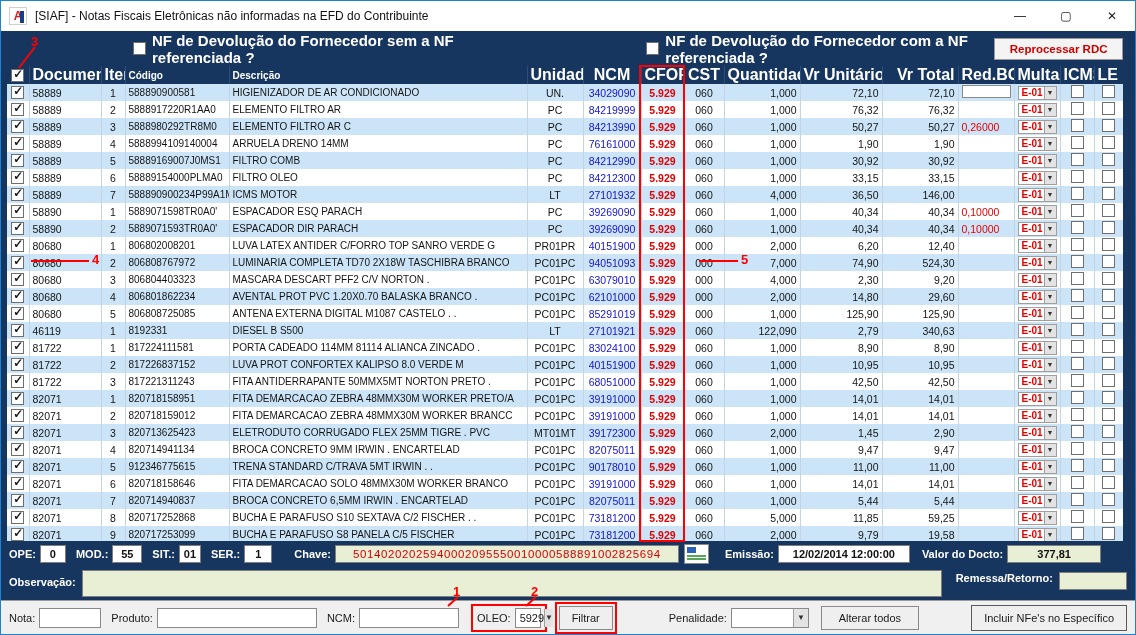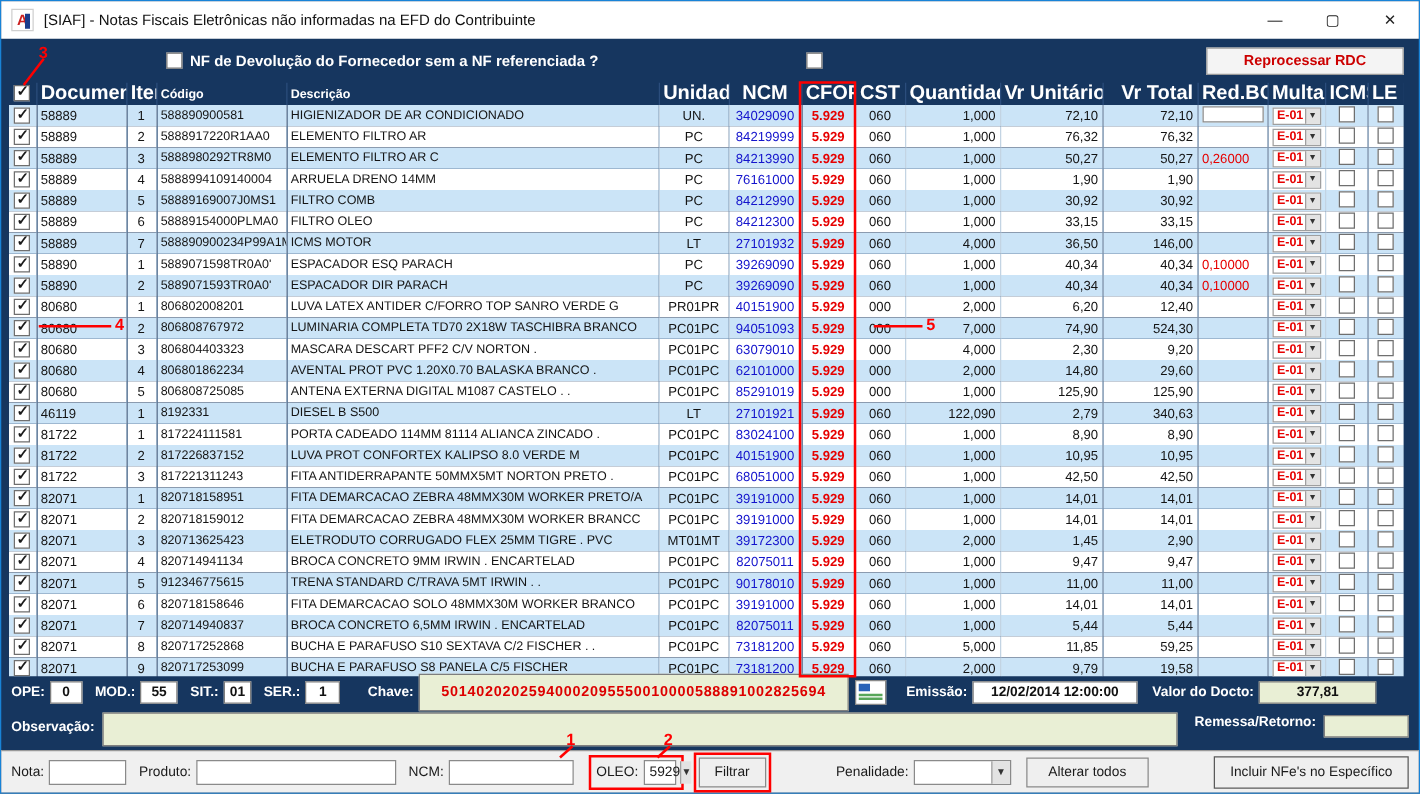--- a/index.html
+++ b/index.html
@@ -9,21 +9,21 @@
   
   .titlebar { height:30px; background:#ffffff; display:flex; align-items:center; flex:0 0 auto; }
   .app-icon { width:18px; height:18px; margin:0 8px 0 8px; background:#fff; border:1px solid #cfcfcf; position:relative; font-weight:bold; font-size:12px; color:#cc2222; display:flex; align-items:center; justify-content:center; }
   .app-icon::after { content:""; position:absolute; right:2px; top:3px; width:4px; height:12px; background:#1a3c8c; }
   .title-text { font-size:12px; color:#111; }
   .win-btns { margin-left:auto; display:flex; height:30px; }
   .win-btn { width:46px; height:30px; display:flex; align-items:center; justify-content:center; font-size:12px; color:#222; }
 
   
   .toolbar { height:35px; display:flex; align-items:center; flex:0 0 auto; }
-  .tb-check { display:flex; align-items:center; gap:6px; color:#fff; font-size:12px; font-weight:bold; }
+  .tb-check { display:flex; align-items:center; gap:6px; color:#fff; font-size:15px; font-weight:bold; }
   .tb-check.first { margin-left:132px; }
   .tb-check.second { margin-left:166px; }
   .cb { width:13px; height:13px; background:#fff; border:1px solid #6f6f6f; display:inline-block; position:relative; flex:0 0 auto; }
   .cb.checked::after { content:"\2713"; position:absolute; left:1px; top:-3px; font-size:12px; font-weight:bold; color:#1a1a1a; }
   .reprocessar-btn { margin-left:auto; margin-right:12px; width:158px; height:22px; background:#f4f4f4; border:1px solid #9a9a9a; color:#cc0000; font-weight:bold; font-size:11.5px; }
 
   
   .table-wrap { height:475px; margin-left:6px; width:1116px; overflow:hidden; flex:0 0 auto; }
   table { border-collapse:collapse; table-layout:fixed; width:1116px; }
   thead th { background:#16365f; color:#fff; font-size:16px; font-weight:bold; height:16px; text-align:left; padding:0 3px; white-space:nowrap; overflow:hidden; border-right:1px solid #2b4d7c; }
@@ -46,21 +46,21 @@
   .rbc-input { display:inline-block; width:100%; height:13px; background:#fff; border:1px solid #8a8a8a; }
   .multa-wrap { display:flex; align-items:center; justify-content:space-between; height:14px; border:1px solid #9f9f9f; background:#fff; padding-left:3px; }
   .multa-text { color:#e60000; font-weight:bold; font-size:10px; }
   .multa-arrow { width:12px; height:12px; background:#e3e3e3; border-left:1px solid #9f9f9f; font-size:7px; display:flex; align-items:center; justify-content:center; color:#333; }
 
   
   .f1 { height:26px; display:flex; align-items:center; padding:0 8px; flex:0 0 auto; }
   .f-label { color:#fff; font-size:11px; font-weight:bold; white-space:nowrap; }
   .val-box { background:#fff; border:1px solid #7e7e7e; height:18px; display:flex; align-items:center; justify-content:center; font-size:11px; font-weight:bold; color:#111; margin-left:4px; }
   .green-box { background:#e9efd5; border:1px solid #7e7e7e; }
-  .chave-box { width:344px; height:30px; margin-left:4px; display:flex; align-items:center; justify-content:center; color:#dd0000; font-weight:bold; font-size:11.5px; letter-spacing:0.6px; }
+  .chave-box { width:344px; height:18px; margin-left:4px; display:flex; align-items:center; justify-content:center; color:#dd0000; font-weight:normal; font-size:11.5px; letter-spacing:0.6px; }
   .nfe-icon { width:25px; height:20px; margin-left:5px; background:#fff; border:1px solid #8a8a8a; position:relative; display:inline-block; }
   .nfe-icon::before { content:""; position:absolute; left:2px; top:2px; width:9px; height:6px; background:#2a62b8; }
   .nfe-icon::after { content:""; position:absolute; left:2px; bottom:3px; width:19px; height:2px; background:#57a65a; box-shadow:0 -3px 0 #57a65a; }
   .emissao-box { width:132px; }
   .valor-box { width:94px; }
 
   
   .f2 { height:33px; display:flex; align-items:flex-start; padding:3px 8px 0 8px; gap:6px; flex:0 0 auto; }
   .obs-box { flex:0 0 auto; width:860px; height:27px; }
   .remessa-box { width:80px; height:18px; margin-top:2px; }
@@ -108,20 +108,21 @@
     </div>
   </div>
 
   <div class="toolbar">
     <label class="tb-check first">
       <span class="cb"></span>
       <span>NF de Devolução  do Fornecedor sem a NF referenciada ?</span>
     </label>
     <label class="tb-check second">
       <span class="cb"></span>
+      <span>NF de Devolução  do Fornecedor com a NF referenciada ?</span>
     </label>
     <button class="reprocessar-btn">Reprocessar RDC</button>
   </div>
 
   <div class="table-wrap">
     <table>
       <colgroup>
         <col style="width:22px">
           <col style="width:72px">
           <col style="width:24px">

